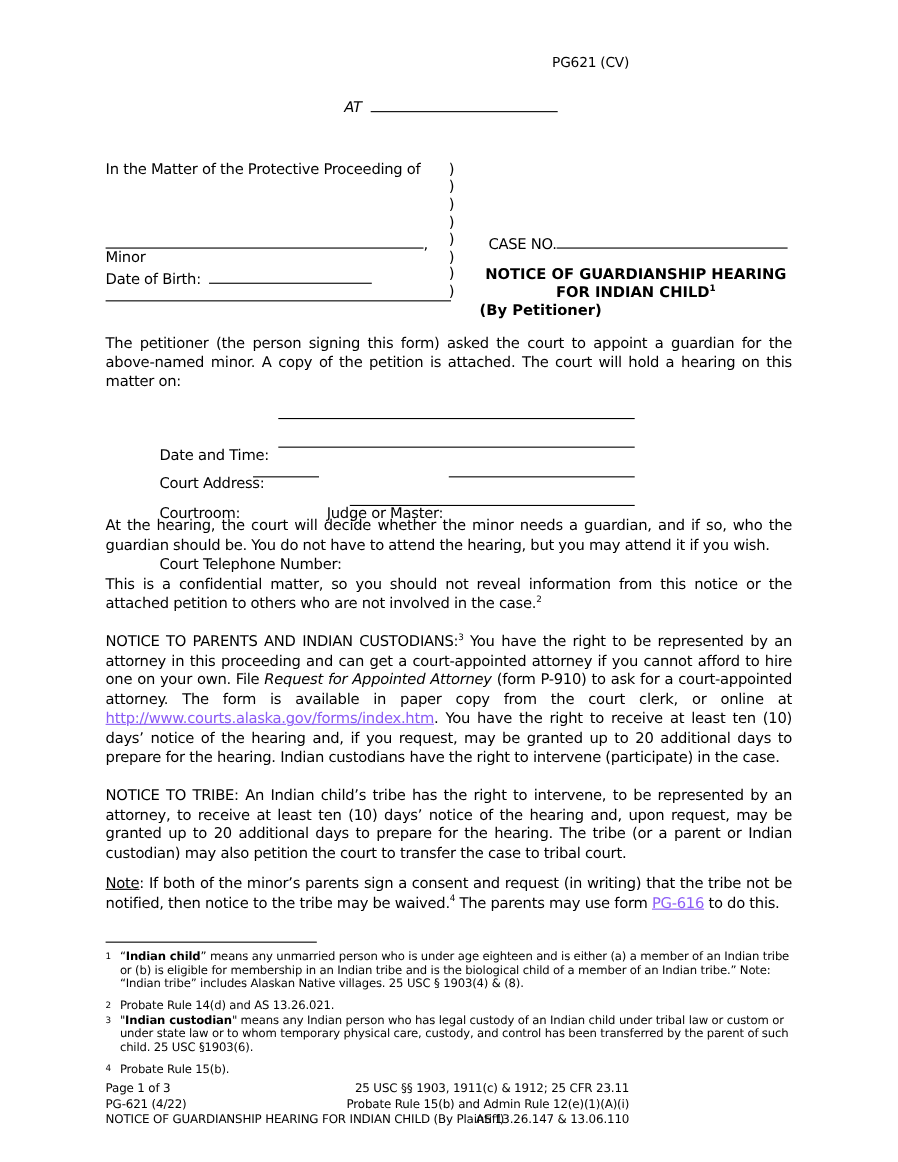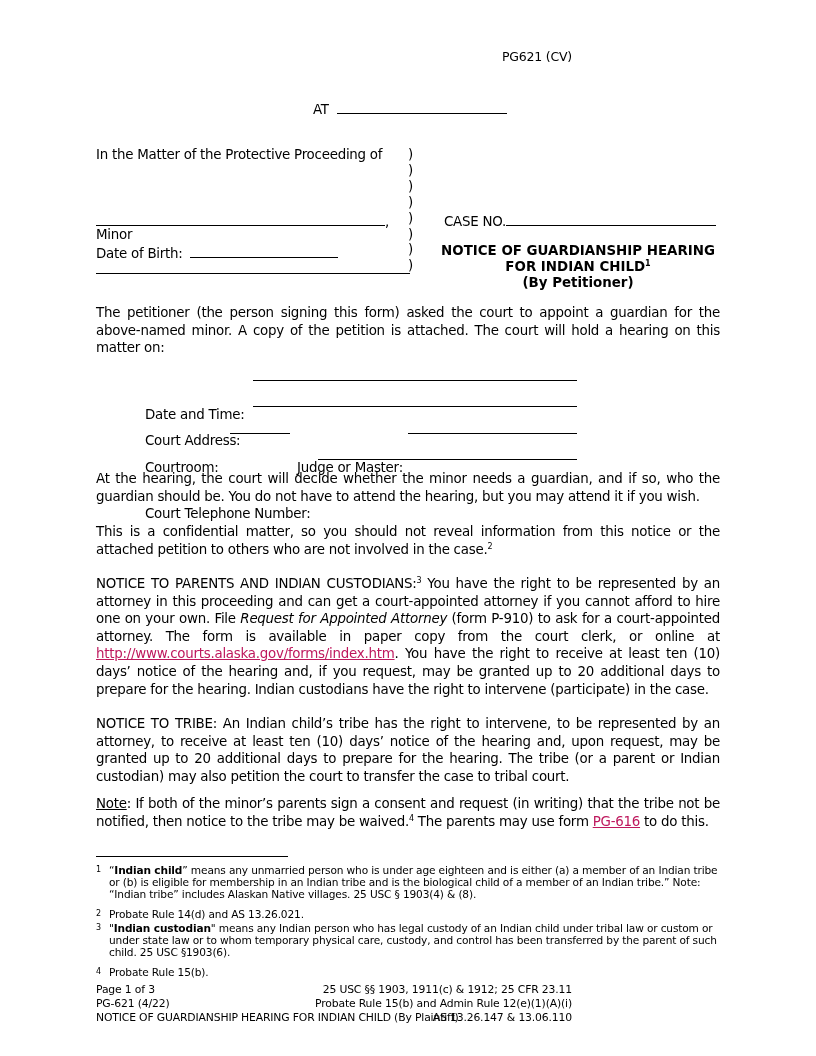--- a/index.html
+++ b/index.html
@@ -9,35 +9,35 @@
   .abs { position: absolute; white-space: nowrap; }
   .txt { font-size: 13.4px; letter-spacing: -0.25px; }
   .formid { right: 96px; top: 49px; font-size: 12.5px; letter-spacing: -0.2px; }
   .center { left: 0; width: 816px; text-align: center; }
   .uline { display: inline-block; border-bottom: 1px solid #000; height: 14px; vertical-align: baseline; }
   .paren-col { left: 408px; font-size: 13.4px; line-height: 15.9px; }
   .bold { font-weight: bold; }
   .para { position: absolute; left: 96px; width: 624px; font-size: 13.4px; line-height: 17.6px;
           text-align: justify; letter-spacing: -0.25px; }
   sup { font-size: 8px; vertical-align: super; line-height: 0; }
-  a.link { color: #be185d; text-decoration: underline; }
+  a.link { color: #8b5cf6; text-decoration: underline; }
   .field-row { position: absolute; left: 145px; font-size: 13.4px; letter-spacing: -0.25px; margin-top: 41px; }
   .fline { position: absolute; border-bottom: 1px solid #000; height: 0; }
   .fn { position: absolute; left: 96px; width: 624px; font-size: 10.6px; line-height: 12.2px; letter-spacing: -0.15px; }
   .fn .num { position: absolute; left: 0; top: 0; font-size: 8px; }
   .fn .body { margin-left: 13px; display: block; }
   .footer { position: absolute; font-size: 10.8px; line-height: 13.8px; letter-spacing: -0.15px; }
 </style>
 </head>
 <body>
 
 <div class="page">
 
   <div class="abs formid">PG621 (CV)</div>
-  <div class="abs txt" style="left:313px; top:99px;">
+  <div class="abs txt" style="left:313px; top:87px;font-style:italic;">
     <span>AT</span>
     <span class="uline" style="width:170px; margin-left:4px;"></span>
   </div>
 
   <div class="abs txt" style="left:96px; top:147px;">In the Matter of the Protective Proceeding of</div>
   <div class="abs txt" style="left:96px; top:211px;">
     <span class="uline" style="width:289px;"></span><span>,</span>
   </div>
   <div class="abs txt" style="left:96px; top:227px;text-align:right;">Minor</div>
   <div class="abs txt" style="left:96px; top:243px;">
@@ -55,21 +55,21 @@
     <div>)</div>
     <div>)</div>
     <div>)</div>
   </div>
 
   <div class="abs txt" style="left:444px; top:211px;">
     <span>CASE NO.</span><span class="uline" style="width:210px;"></span>
   </div>
   <div class="abs bold txt" style="left:436px; width:284px; text-align:center; top:243px; letter-spacing:0;">NOTICE OF GUARDIANSHIP HEARING</div>
   <div class="abs bold txt" style="left:436px; width:284px; text-align:center; top:259px; letter-spacing:0;"><span>FOR INDIAN CHILD</span><sup>1</sup></div>
-  <div class="abs bold txt" style="left:436px; width:284px; text-align:center; top:275px; letter-spacing:0;">(By Petitioner)</div>
+  <div class="abs bold txt" style="left:436px; width:284px; top:275px; letter-spacing:0;">(By Petitioner)</div>
 
   <div class="para" style="top:304px; white-space:normal;">The petitioner (the person signing this form) asked the court to appoint a guardian for the above-named minor.  A copy of the petition is attached.  The court will hold a hearing on this matter on:</div>
 
   <div class="field-row" style="top:366px;">Date and Time:</div>
   <div class="fline" style="left:253px; top:380px; width:324px;"></div>
 
   <div class="field-row" style="top:392px;">Court Address:</div>
   <div class="fline" style="left:253px; top:406px; width:324px;"></div>
 
   <div class="field-row" style="top:419px;">Courtroom:</div>

